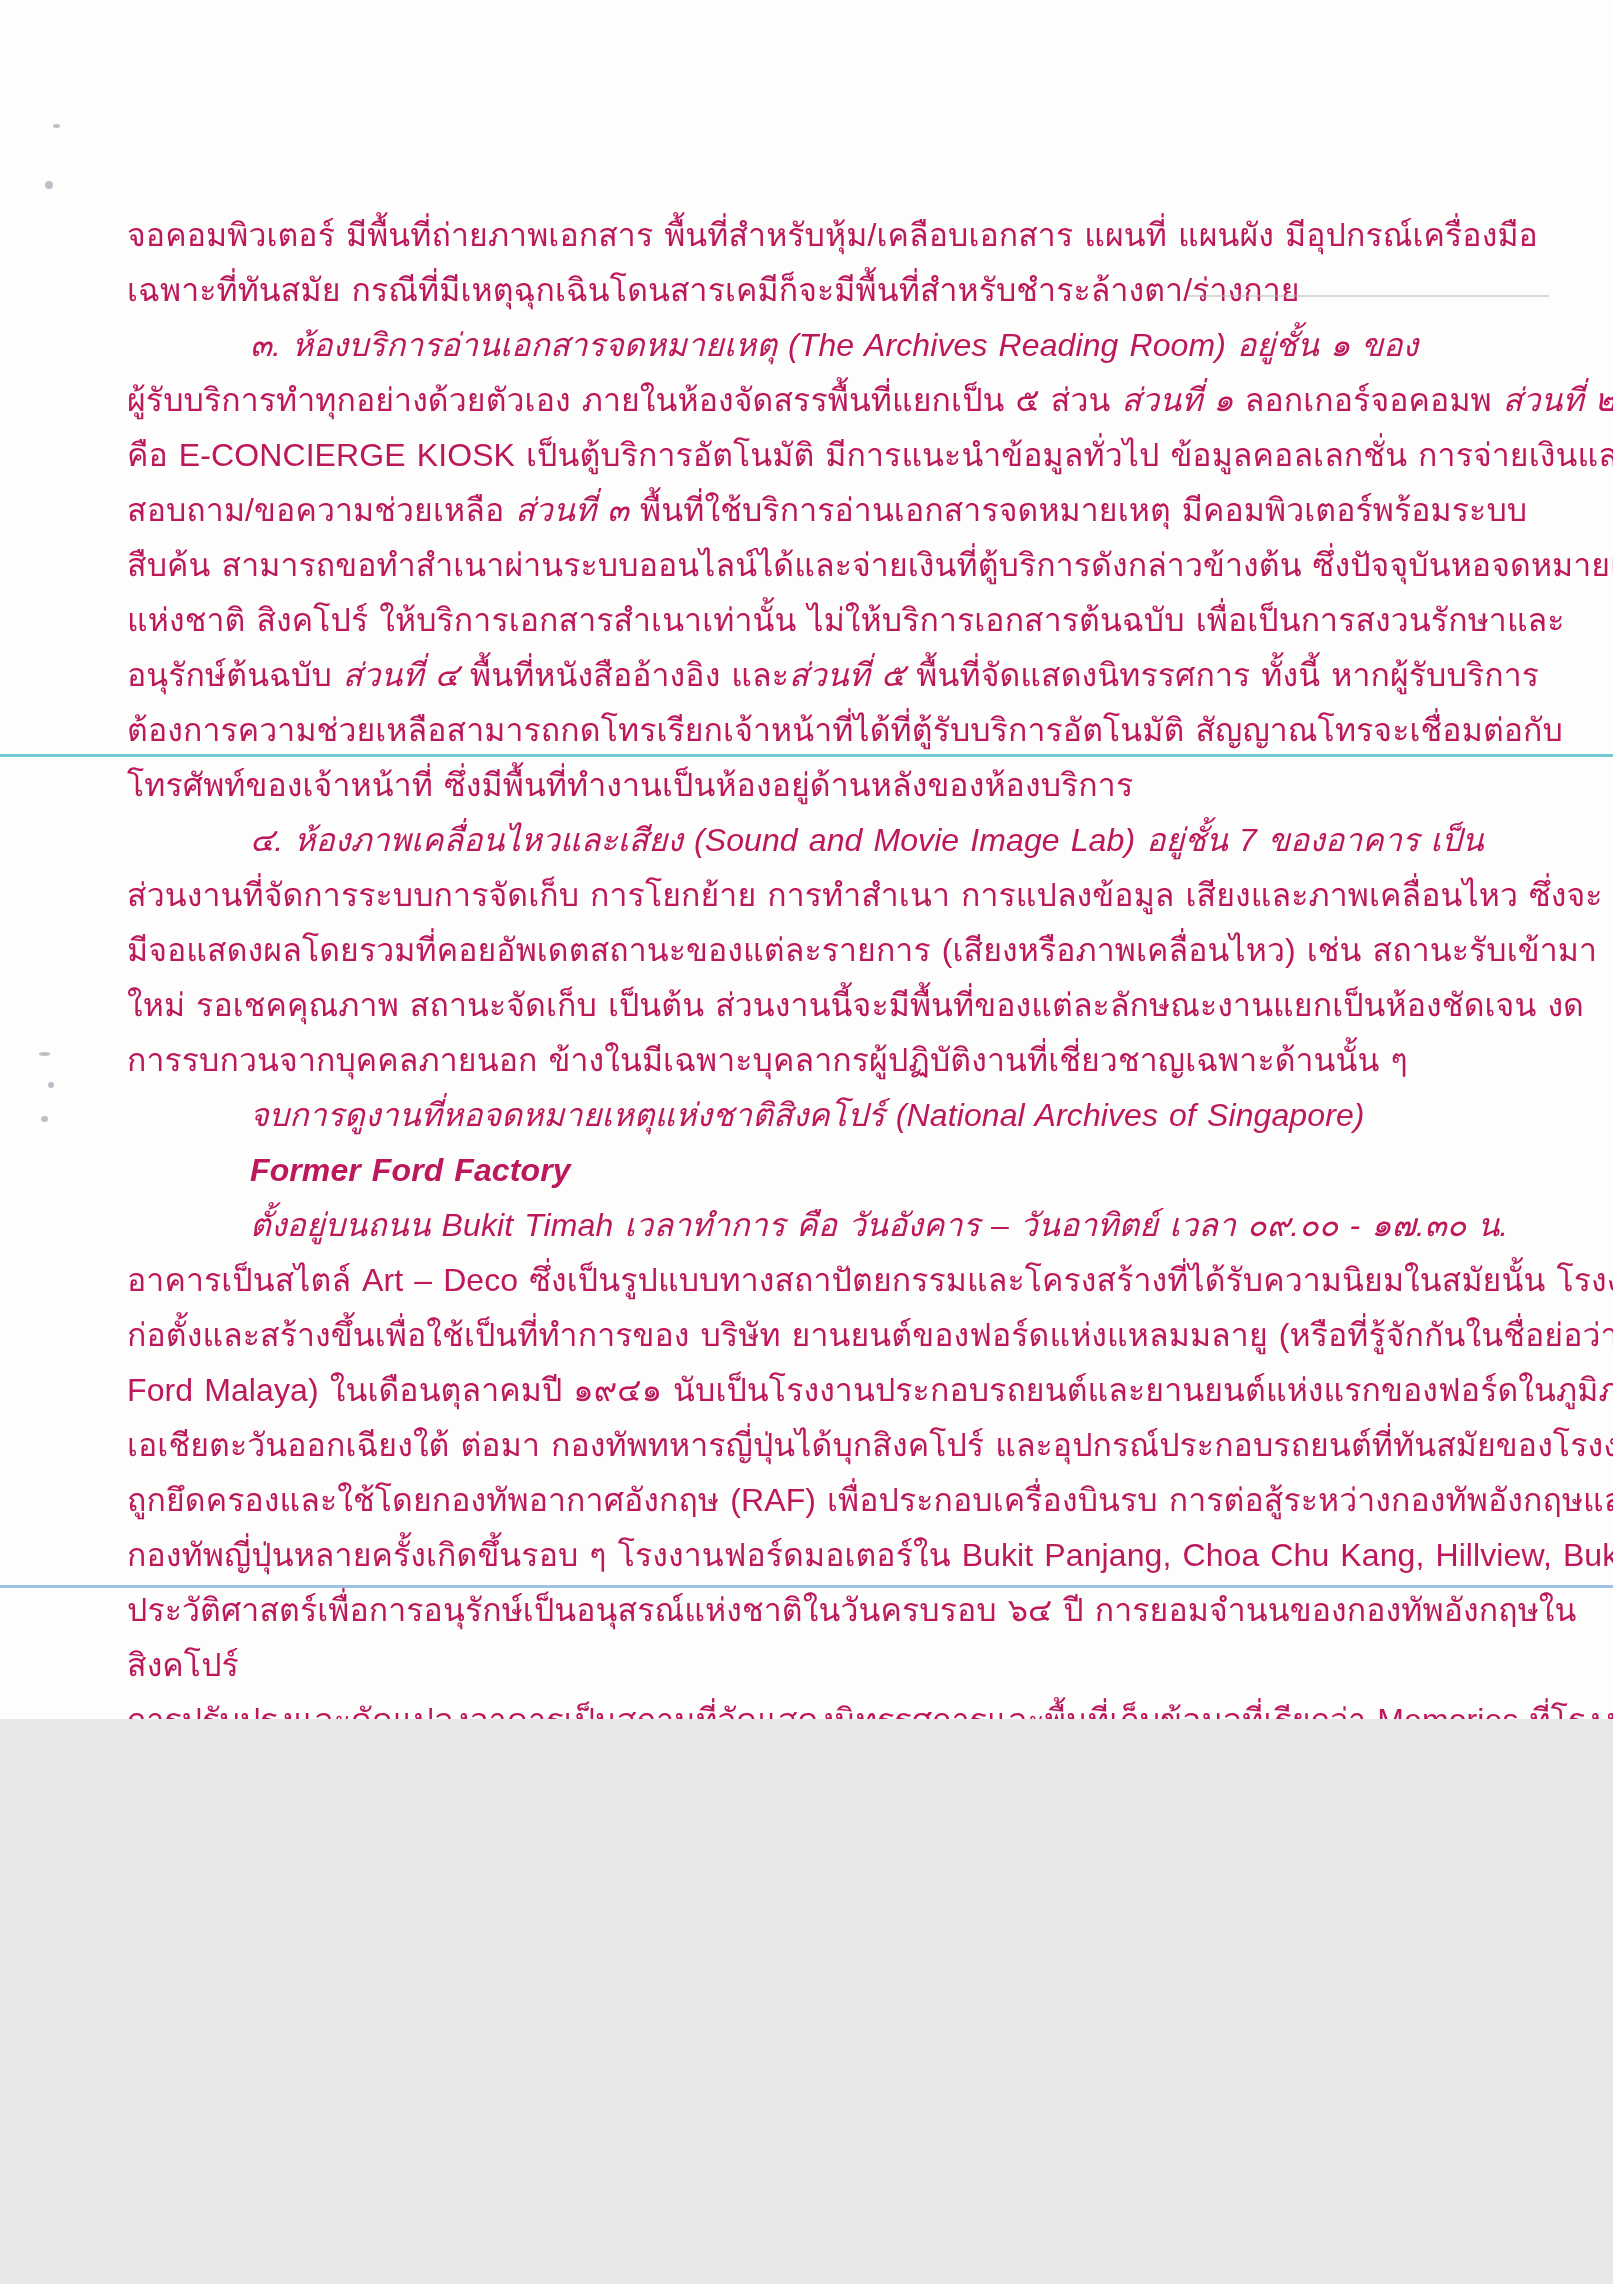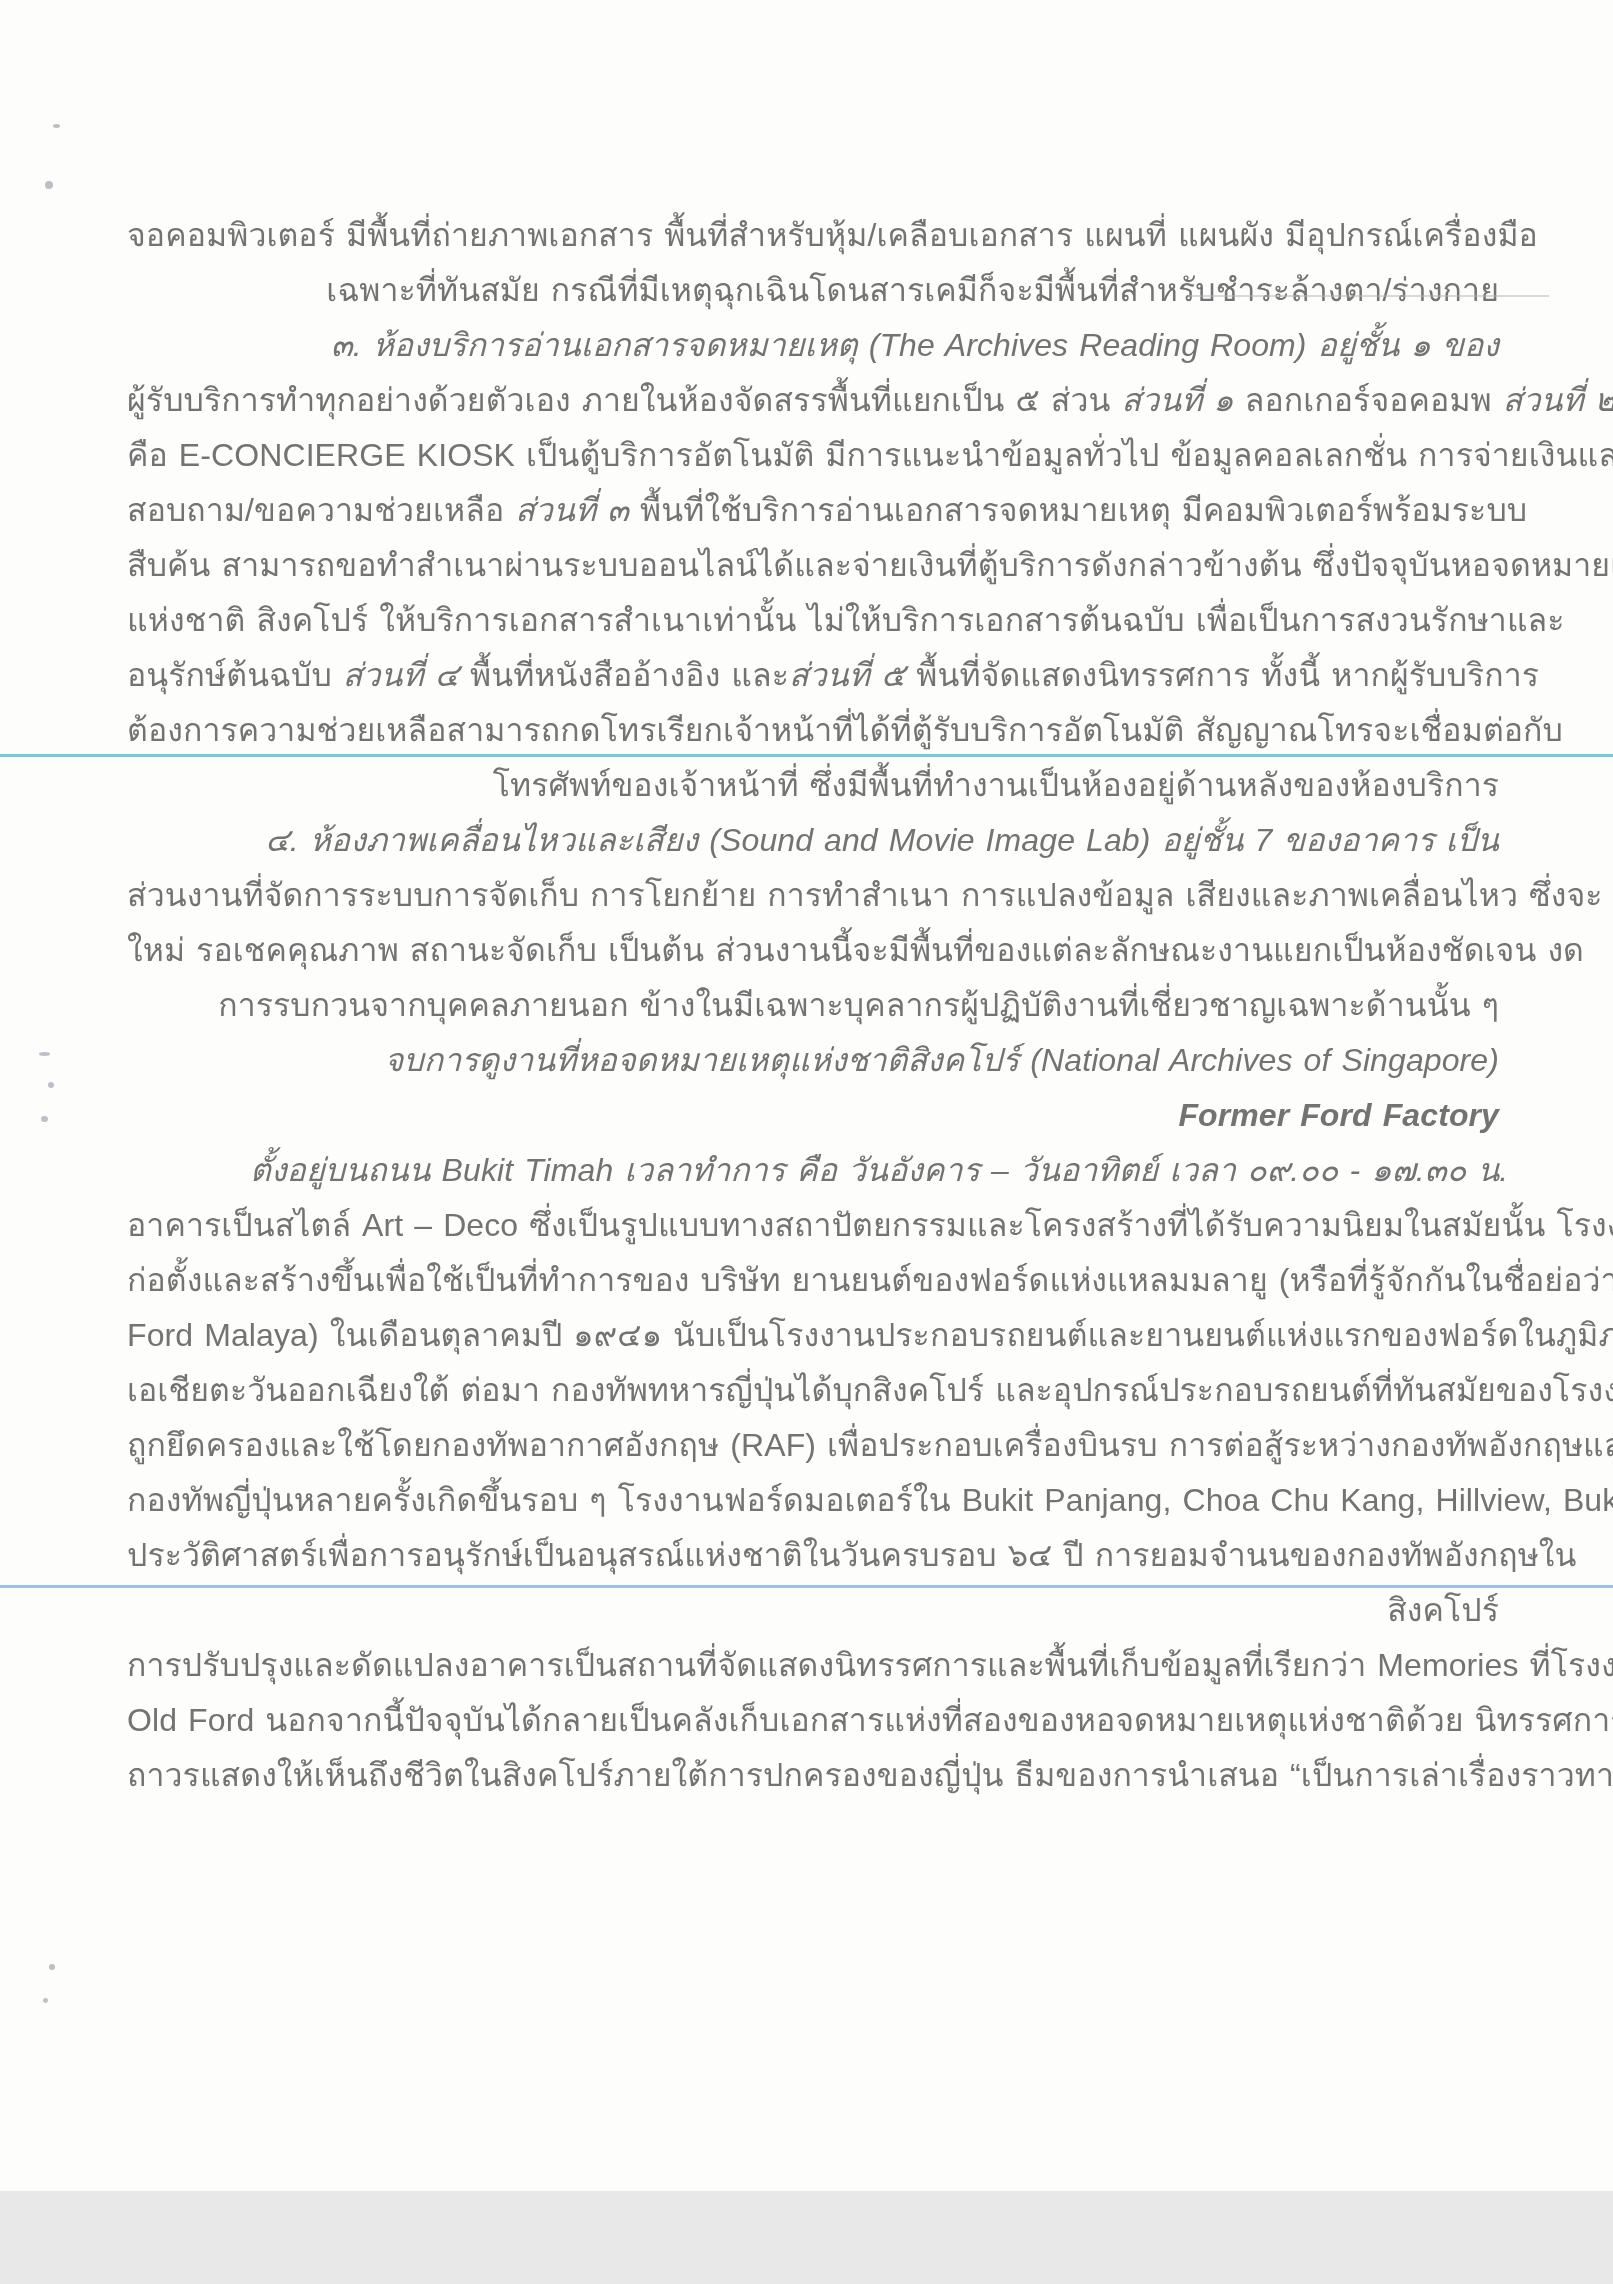--- a/index.html
+++ b/index.html
@@ -1,25 +1,24 @@
 <!DOCTYPE html>
 <html><head>
 <meta charset="utf-8">
 <style>
   html,body{margin:0;padding:0;background:#e8e8e8;}
   .page{
     position:relative;
     width:1613px;
-    height:2191px;
+    height:1719px;
     margin:0 auto;
     background:#fdfdfc;
     overflow:hidden;
     font-family:"Liberation Sans","DejaVu Sans",sans-serif;
-    color:#737373;
-    text-align:right;
+    color:#be185d;
   }
   .textblock{
     position:absolute;
     left:127px;
     top:208px;
     width:1372px;
   }
   .line{
     height:55px;
     line-height:55px;
@@ -49,20 +48,21 @@
       <div class="line"><span>ผู้รับบริการทำทุกอย่างด้วยตัวเอง ภายในห้องจัดสรรพื้นที่แยกเป็น ๕ ส่วน </span><span class="run-i">ส่วนที่ ๑</span><span> ลอกเกอร์จอคอมพ </span><span class="run-i">ส่วนที่ ๒</span></div>
       <div class="line"><span>คือ E-CONCIERGE KIOSK เป็นตู้บริการอัตโนมัติ มีการแนะนำข้อมูลทั่วไป ข้อมูลคอลเลกชั่น การจ่ายเงินและ</span></div>
       <div class="line"><span>สอบถาม/ขอความช่วยเหลือ </span><span class="run-i">ส่วนที่ ๓</span><span> พื้นที่ใช้บริการอ่านเอกสารจดหมายเหตุ มีคอมพิวเตอร์พร้อมระบบ</span></div>
       <div class="line"><span>สืบค้น สามารถขอทำสำเนาผ่านระบบออนไลน์ได้และจ่ายเงินที่ตู้บริการดังกล่าวข้างต้น ซึ่งปัจจุบันหอจดหมายเหตุ</span></div>
       <div class="line"><span>แห่งชาติ สิงคโปร์ ให้บริการเอกสารสำเนาเท่านั้น ไม่ให้บริการเอกสารต้นฉบับ เพื่อเป็นการสงวนรักษาและ</span></div>
       <div class="line"><span>อนุรักษ์ต้นฉบับ </span><span class="run-i">ส่วนที่ ๔</span><span> พื้นที่หนังสืออ้างอิง และ</span><span class="run-i">ส่วนที่ ๕</span><span> พื้นที่จัดแสดงนิทรรศการ ทั้งนี้ หากผู้รับบริการ</span></div>
       <div class="line"><span>ต้องการความช่วยเหลือสามารถกดโทรเรียกเจ้าหน้าที่ได้ที่ตู้รับบริการอัตโนมัติ สัญญาณโทรจะเชื่อมต่อกับ</span></div>
       <div class="line"><span>โทรศัพท์ของเจ้าหน้าที่ ซึ่งมีพื้นที่ทำงานเป็นห้องอยู่ด้านหลังของห้องบริการ</span></div>
       <div class="line indent"><span>๔. ห้องภาพเคลื่อนไหวและเสียง (Sound and Movie Image Lab) อยู่ชั้น 7 ของอาคาร เป็น</span></div>
       <div class="line"><span>ส่วนงานที่จัดการระบบการจัดเก็บ การโยกย้าย การทำสำเนา การแปลงข้อมูล เสียงและภาพเคลื่อนไหว ซึ่งจะ</span></div>
+      <div class="line"><span>มีจอแสดงผลโดยรวมที่คอยอัพเดตสถานะของแต่ละรายการ (เสียงหรือภาพเคลื่อนไหว) เช่น สถานะรับเข้ามา</span></div>
       <div class="line"><span>ใหม่ รอเชคคุณภาพ สถานะจัดเก็บ เป็นต้น ส่วนงานนี้จะมีพื้นที่ของแต่ละลักษณะงานแยกเป็นห้องชัดเจน งด</span></div>
       <div class="line"><span>การรบกวนจากบุคคลภายนอก ข้างในมีเฉพาะบุคลากรผู้ปฏิบัติงานที่เชี่ยวชาญเฉพาะด้านนั้น ๆ</span></div>
       <div class="line indent"><span>จบการดูงานที่หอจดหมายเหตุแห่งชาติสิงคโปร์ (National Archives of Singapore)</span></div>
       <div class="line indent"><span class="run-b">Former Ford Factory</span></div>
       <div class="line indent"><span>ตั้งอยู่บนถนน Bukit Timah เวลาทำการ คือ วันอังคาร – วันอาทิตย์ เวลา ๐๙.๐๐ - ๑๗.๓๐ น.</span></div>
       <div class="line"><span>อาคารเป็นสไตล์ Art – Deco ซึ่งเป็นรูปแบบทางสถาปัตยกรรมและโครงสร้างที่ได้รับความนิยมในสมัยนั้น โรงงาน</span></div>
       <div class="line"><span>ก่อตั้งและสร้างขึ้นเพื่อใช้เป็นที่ทำการของ บริษัท ยานยนต์ของฟอร์ดแห่งแหลมมลายู (หรือที่รู้จักกันในชื่อย่อว่า</span></div>
       <div class="line"><span>Ford Malaya) ในเดือนตุลาคมปี ๑๙๔๑ นับเป็นโรงงานประกอบรถยนต์และยานยนต์แห่งแรกของฟอร์ดในภูมิภาค</span></div>
       <div class="line"><span>เอเชียตะวันออกเฉียงใต้ ต่อมา กองทัพทหารญี่ปุ่นได้บุกสิงคโปร์ และอุปกรณ์ประกอบรถยนต์ที่ทันสมัยของโรงงาน</span></div>
       <div class="line"><span>ถูกยึดครองและใช้โดยกองทัพอากาศอังกฤษ (RAF)  เพื่อประกอบเครื่องบินรบ การต่อสู้ระหว่างกองทัพอังกฤษและ</span></div>

